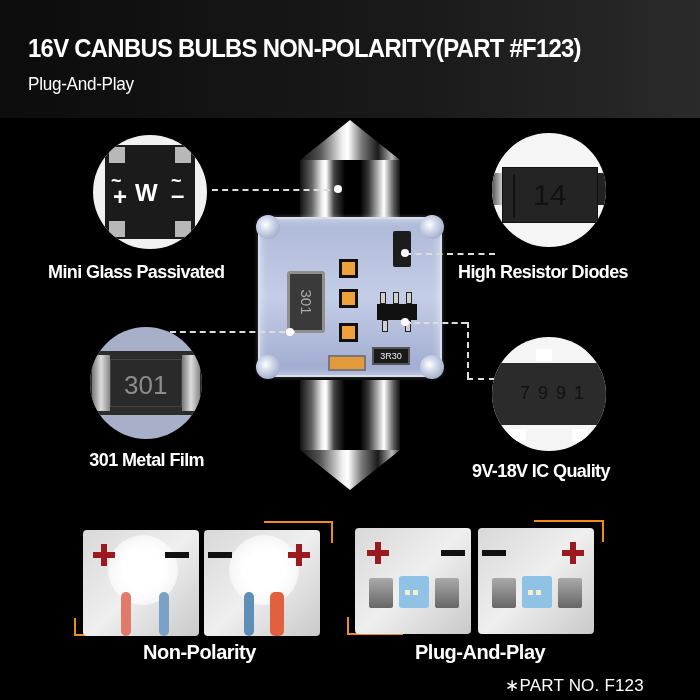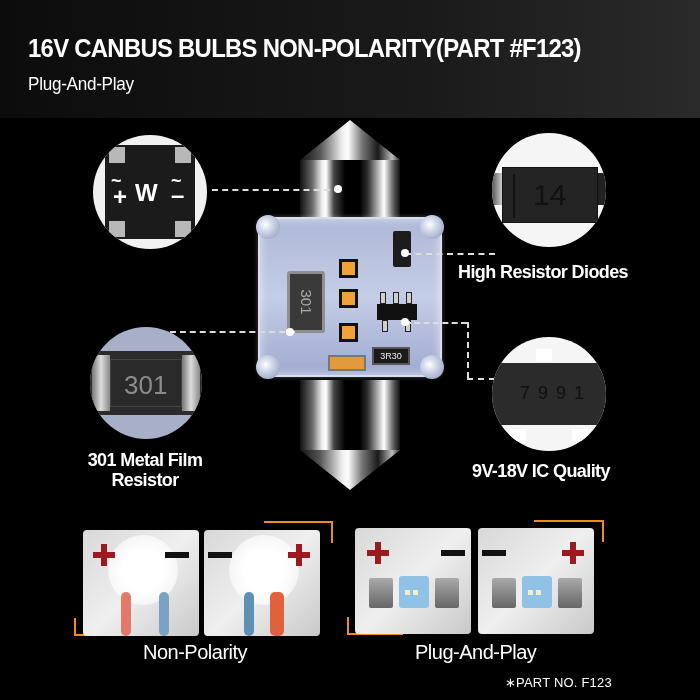--- a/index.html
+++ b/index.html
@@ -128,22 +128,22 @@
   .plus::after { left: 0; top: 8px; width: 22px; height: 6px; }
   .minus { position: absolute; width: 24px; height: 6px; background: #111; top: 22px; }
   .mini-bulb {
     position: absolute; left: 14px; top: 48px; width: 90px; height: 32px;
   }
   .mini-bulb .cl { position: absolute; top: 2px; width: 24px; height: 30px; background: linear-gradient(180deg,#aaa,#666); border-radius: 2px; }
   .mini-bulb .bd { position: absolute; left: 30px; top: 0; width: 30px; height: 32px; background: #8fc2e4; border-radius: 3px; }
   .mini-bulb .lt { position: absolute; top: 14px; width: 5px; height: 5px; background: #f3f0c8; }
 
   .bracket { position: absolute; border-color: #f08c1e; border-style: solid; width: 0; height: 0; }
-  .b-label { position: absolute; font-size: 20px; font-weight: normal; letter-spacing: -0.5px; }
-  .partno { position: absolute; left: 505px; top: 675px; font-size: 13px; letter-spacing: 0.2px; }
+  .b-label { position: absolute; font-size: 20px; font-weight: bold; letter-spacing: -0.5px; }
+  .partno { position: absolute; left: 505px; top: 675px; font-size: 17px; letter-spacing: 0.2px; }
 </style>
 </head>
 <body>
 
 <div class="header">
   <div class="title">16V CANBUS BULBS NON-POLARITY(PART #F123)</div>
   <div class="subtitle">Plug-And-Play</div>
 </div>
 
 <div class="bulb">
@@ -196,42 +196,42 @@
     <div class="pad" style="left:4px;bottom:2px"></div>
     <div class="pad" style="right:4px;bottom:2px"></div>
     <span class="glyph" style="left:6px;top:26px;font-size:18px">~</span>
     <span class="glyph" style="left:8px;top:38px;font-size:24px">+</span>
     <span class="glyph" style="left:30px;top:34px;font-size:24px">W</span>
     <span class="glyph" style="left:66px;top:26px;font-size:18px">~</span>
     <span class="glyph" style="left:66px;top:36px;font-size:24px">–</span>
   </div>
 </div>
 <div class="label" style="left:48px;top:262px">
+  <div>Mini Glass Passivated</div>
 </div>
 
 <div class="callout c2">
   <div class="band"></div>
   <div class="body">
     <i></i>
     <span>14</span>
   </div>
 </div>
 <div class="label" style="left:458px;top:262px">High Resistor Diodes</div>
 
 <div class="callout c3">
   <div class="r"></div>
   <div class="cap" style="left:2px"></div>
   <div class="cap" style="right:2px"></div>
   <div class="face">
     <span>301</span>
   </div>
 </div>
-<div class="label" style="left:92px;top:450px;text-align:center;width:134px;margin-left:-14px">
+<div class="label" style="left:84px;top:450px;text-align:right;width:134px;margin-left:-14px">
   <div>301 Metal Film</div>
-  <div>Resistor</div>
 </div>
 
 <div class="callout c4">
   <div class="tab" style="left:44px;top:12px"></div>
   <div class="tab" style="left:18px;top:92px"></div>
   <div class="tab" style="left:80px;top:92px"></div>
   <div class="body">
     <span>7991</span>
   </div>
 </div>

